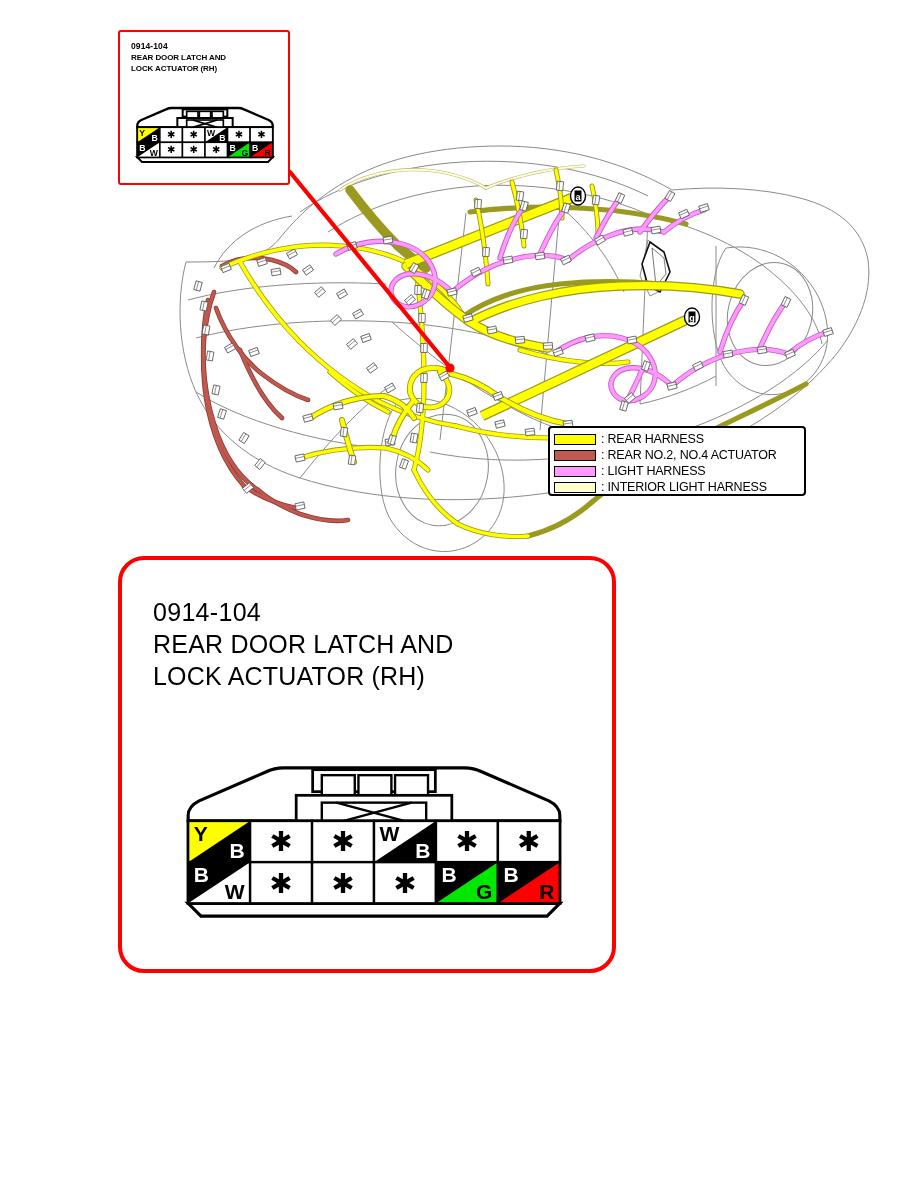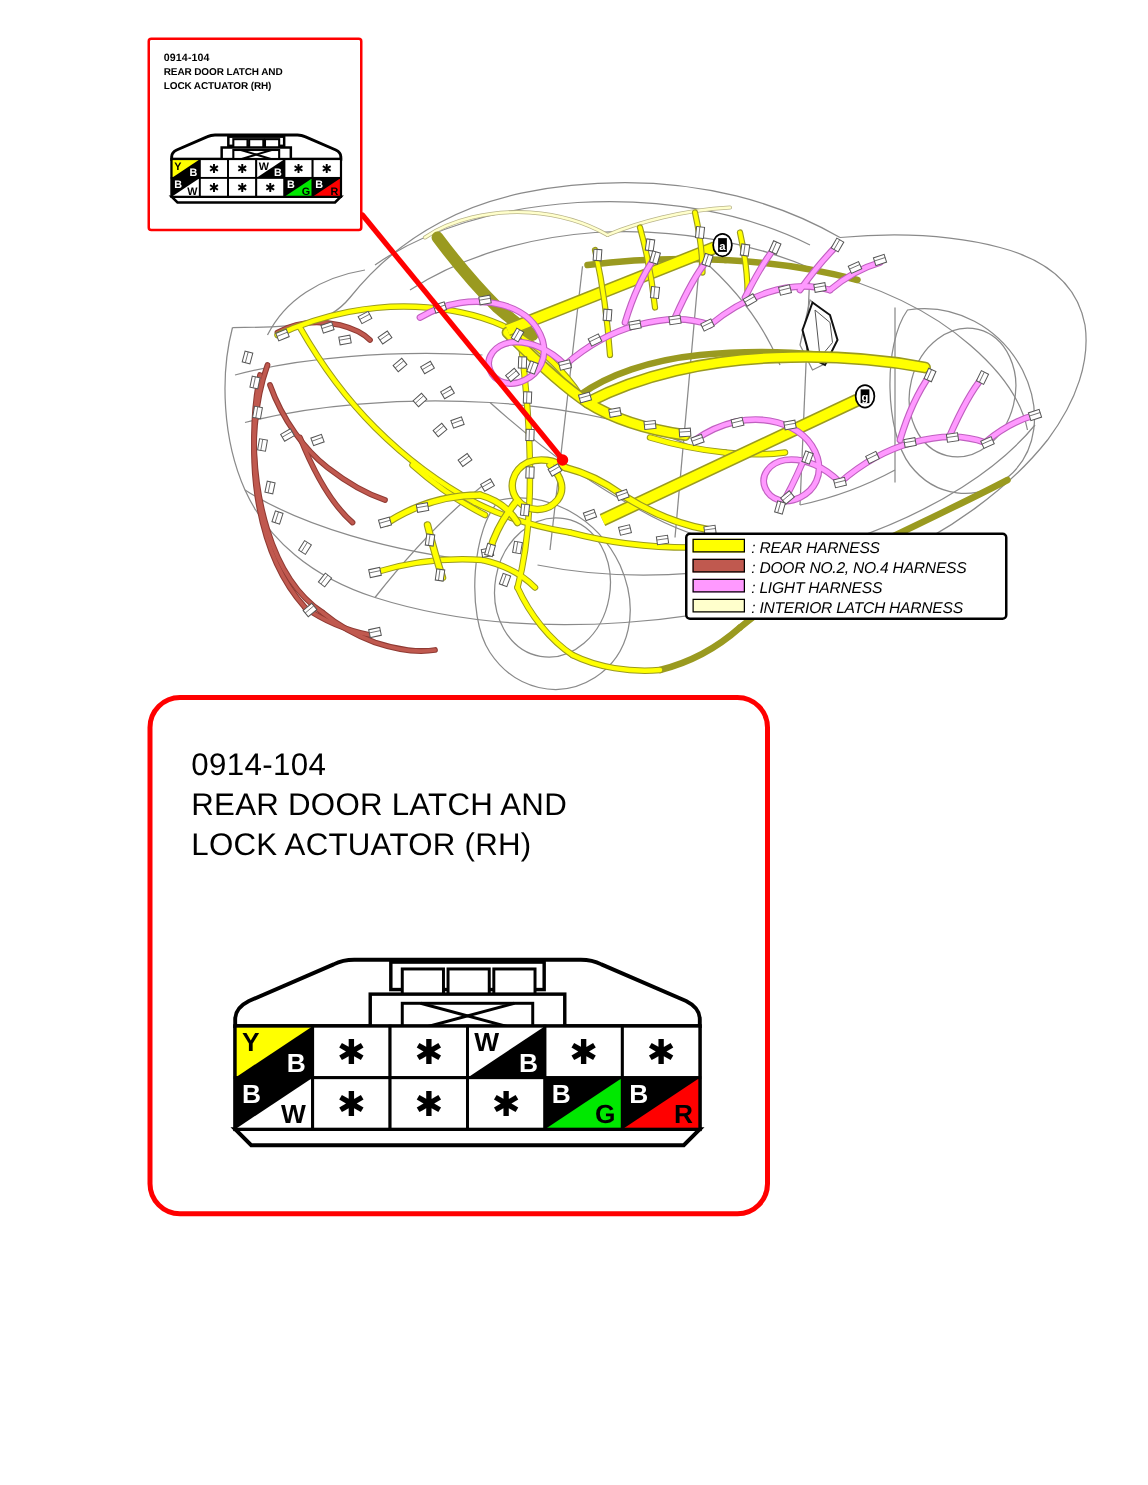--- a/index.html
+++ b/index.html
@@ -23,21 +23,21 @@
 
   
   #car-svg{position:absolute;left:0;top:0;width:918px;height:1188px;z-index:10;}
 
   
   #legend{
     position:absolute;left:548px;top:426px;width:258px;height:70px;
     border:2px solid #000;border-radius:4px;background:#fff;box-sizing:border-box;z-index:30;
     padding:3px 0 0 4px;
   }
-  .leg-row{display:flex;height:16px;font-style:italic;}
+  .leg-row{display:flex;align-items:center;height:16px;}
   .leg-sw{width:42px;height:11px;border:1.6px solid #000;box-sizing:border-box;margin-right:5px;flex:0 0 auto;}
   .leg-tx{font-size:12.5px;letter-spacing:-.2px;white-space:nowrap;}
 
   
   #big-callout{
     position:absolute;left:118px;top:556px;width:498px;height:417px;
     border:4px solid #ff0000;border-radius:26px;background:#fff;box-sizing:border-box;z-index:20;
   }
   #big-callout .bc-code{position:absolute;left:31px;top:38px;font-size:25px;letter-spacing:.3px;}
   #big-callout .bc-l1{position:absolute;left:31px;top:70px;font-size:25px;letter-spacing:.2px;}
@@ -472,29 +472,29 @@
   </div>
 </div>
 
 <div id="legend">
   <div class="leg-row">
     <span class="leg-sw" style="background:#ffff00"></span>
     <span class="leg-tx">: REAR HARNESS</span>
   </div>
   <div class="leg-row">
     <span class="leg-sw" style="background:#c0594f"></span>
-    <span class="leg-tx">: DOOR NO.2, NO.4 HARNESS</span>
+    <span class="leg-tx">: REAR NO.2, NO.4 ACTUATOR</span>
   </div>
   <div class="leg-row">
     <span class="leg-sw" style="background:#ff99ff"></span>
     <span class="leg-tx">: LIGHT HARNESS</span>
   </div>
   <div class="leg-row">
     <span class="leg-sw" style="background:#ffffcc"></span>
-    <span class="leg-tx">: INTERIOR LATCH HARNESS</span>
+    <span class="leg-tx">: INTERIOR LIGHT HARNESS</span>
   </div>
 </div>
 
 <div id="big-callout">
   <div class="bc-code">0914-104</div>
   <div class="bc-l1">REAR DOOR LATCH AND</div>
   <div class="bc-l2">LOCK ACTUATOR (RH)</div>
 
   <div class="conn-wrap" style="left:57px;top:196px;">
     <svg width="390" height="172" viewBox="0 0 426 174">

